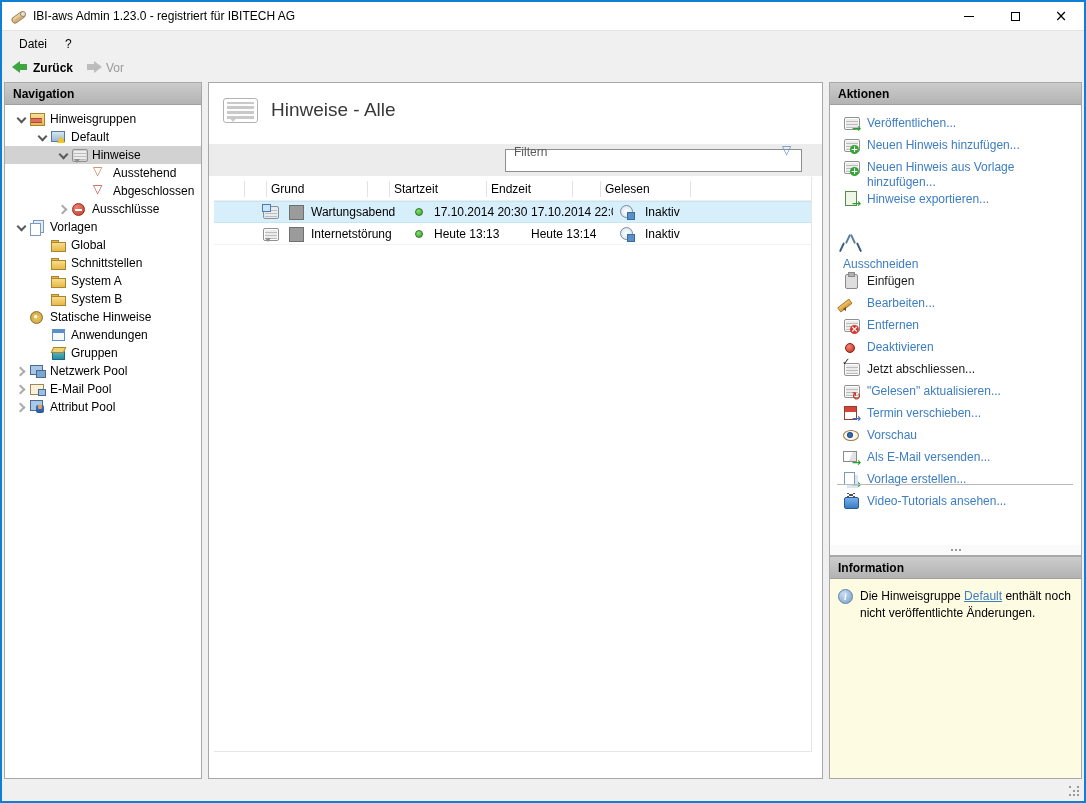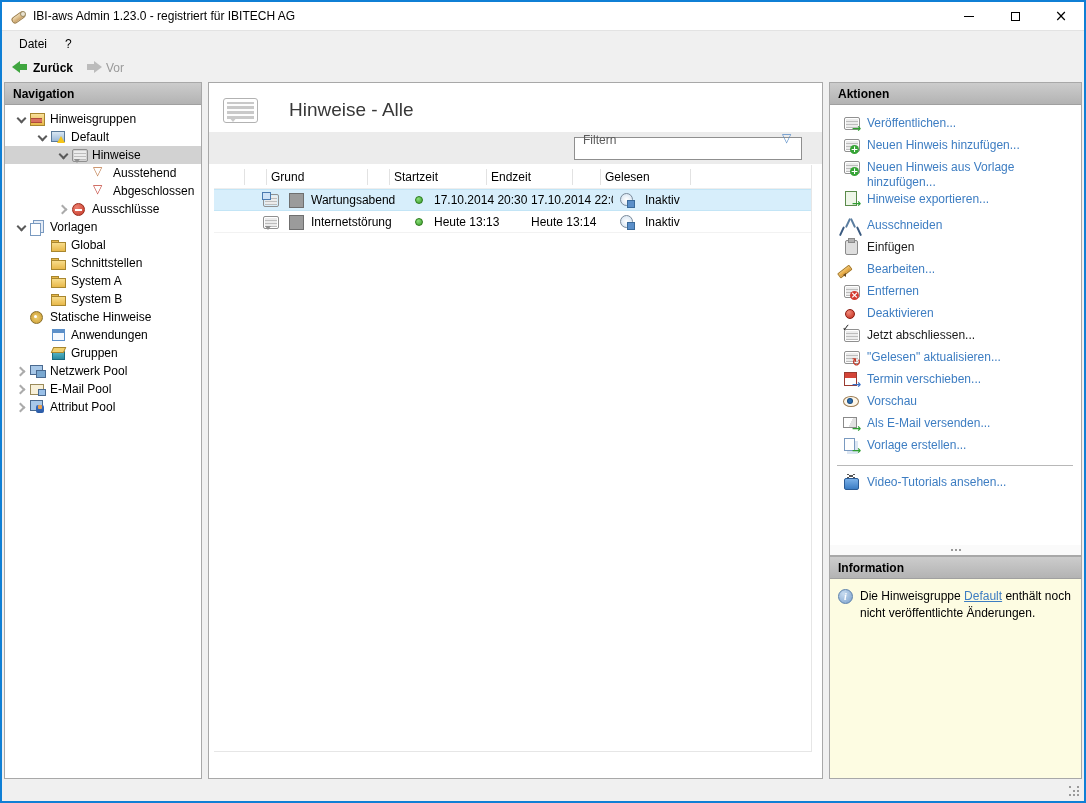--- a/index.html
+++ b/index.html
@@ -112,29 +112,29 @@
     background:#f8f0d8; border:1px solid #9a8a5a; }
   .email-pool-icon::after{ content:""; position:absolute; left:9px; top:8px; width:6px; height:5px;
     background:#9ac0e8; border:1px solid #4a6a90; }
   .attribut-pool-icon::before{ content:""; position:absolute; left:1px; top:1px; width:11px; height:9px;
     border:1px solid #4a6a90; background:#a8c8e8; }
   .attribut-pool-icon::after{ content:""; position:absolute; left:7px; top:6px; width:8px; height:8px; border-radius:2px;
     background:radial-gradient(circle at 50% 25%,#e8a050 0 2px,transparent 2.5px),linear-gradient(#3a6fc4,#2a5aa4); }
 
   
   .main-panel{ flex:1; }
-  .main-title-row{ padding:13px 0 9px 13px; display:flex; align-items:center; flex:none;gap:18px; }
+  .main-title-row{ padding:13px 0 21px 13px; display:flex; align-items:center; flex:none; }
   .bubble-lg{ width:32px; height:27px; position:relative; flex:none; }
   .bubble-lg::before{ content:""; position:absolute; left:1px; top:2px; width:27px; height:17px; border-radius:3px;
     background:#c9c9c9; background-image:repeating-linear-gradient(#fdfdfd 0 2px,transparent 2px 5px);
     background-clip:content-box; padding:3px; border:1px solid #b2b2b2; }
   .bubble-lg::after{ content:""; position:absolute; left:6px; top:20px; border:5px solid transparent; border-top:6px solid #c9c9c9; }
   .main-title{ font-size:19px; font-weight:400; color:#383838; margin-left:17px; }
   .filter-bar{ height:32px; flex:none; background:#ececec; display:flex; align-items:center; }
-  .filter-box{ margin-left:auto; margin-right:20px; width:228px; height:23px; background:#fff; border:1px solid #8f8f8f;
+  .filter-box{ margin-left:auto; margin-right:20px; width:297px; height:23px; background:#fff; border:1px solid #8f8f8f;
     display:flex; align-items:center; padding:0 6px 16px 8px; }
   .filter-placeholder{ color:#5a5a5a; }
   .filter-funnel-icon{ margin-left:auto; width:14px; height:14px; position:relative; }
   .filter-funnel-icon::before{ content:"▽"; position:absolute; left:1px; top:-2px; font-size:12px; color:#5b8fc9; font-family:"DejaVu Sans",sans-serif; }
 
   .list-area{ flex:1; margin:1px 10px 26px 5px; border-right:1px solid #e6e6e6; border-bottom:1px solid #e6e6e6;
     display:flex; flex-direction:column; min-height:0; }
   .thead,.tr{ display:grid; grid-template-columns:31px 22px 101px 22px 97px 86px 28px 90px 1fr; align-items:center; }
   .thead{ height:24px; flex:none; border-bottom:1px solid #eee; }
   .th{ height:16px; line-height:16px; padding-left:4px; border-right:1px solid #e2e2e2; overflow:hidden; white-space:nowrap; }
@@ -152,22 +152,22 @@
   .clock-icon::after{ content:""; position:absolute; left:8px; top:8px; width:6px; height:6px; background:#5b8fc9; border:1px solid #3a6a9a; }
 
   
   .rcol{ width:253px; flex:none; display:flex; flex-direction:column; min-height:0; }
   .actions-panel{ flex:1; min-height:0; }
   .actions-list{ padding:9px 6px 0 13px; overflow:hidden; flex:1; display:flex; flex-direction:column; }
   .action{ display:flex; align-items:flex-start; gap:8px; min-height:22px; color:#3d7dc2; text-decoration:none; cursor:default; line-height:15px; padding-top:2px; position:relative; }
   .action .ic{ margin-top:-1px; }
   .action.disabled{ color:#1a1a1a; }
   .action .alabel{ padding-right:4px; }
-  .gap-above{ margin-top:4px; }
-  .rule-above{ margin-top:15px; }
+  .gap-above{ margin-top:20px;flex-direction:column; }
+  .rule-above{ }
   .rule-above::before{ content:""; position:absolute; top:-8px; left:-6px; right:2px; height:1px; background:#b8b8b8; }
   .grip-strip{ flex:none; height:10px; background:#fafafa; display:flex; align-items:center; justify-content:center; }
   .dots-grip{ width:10px; height:2px; position:relative; }
   .dots-grip::before{ content:""; position:absolute; left:0; top:0; width:2px; height:2px; background:#9a9a9a;
     box-shadow:4px 0 #9a9a9a, 8px 0 #9a9a9a; }
 
   
   .publish-icon::after{ content:"→"; position:absolute; right:-2px; bottom:-3px; font:bold 11px/11px "DejaVu Sans",sans-serif; color:#2f9e31; }
   .add-hint-icon::after,.add-hint-template-icon::after{ content:"+"; position:absolute; right:0; bottom:-1px; width:9px; height:9px;
     border-radius:50%; background:#35a435; color:#fff; font:bold 9px/9px "DejaVu Sans",sans-serif; text-align:center; }

